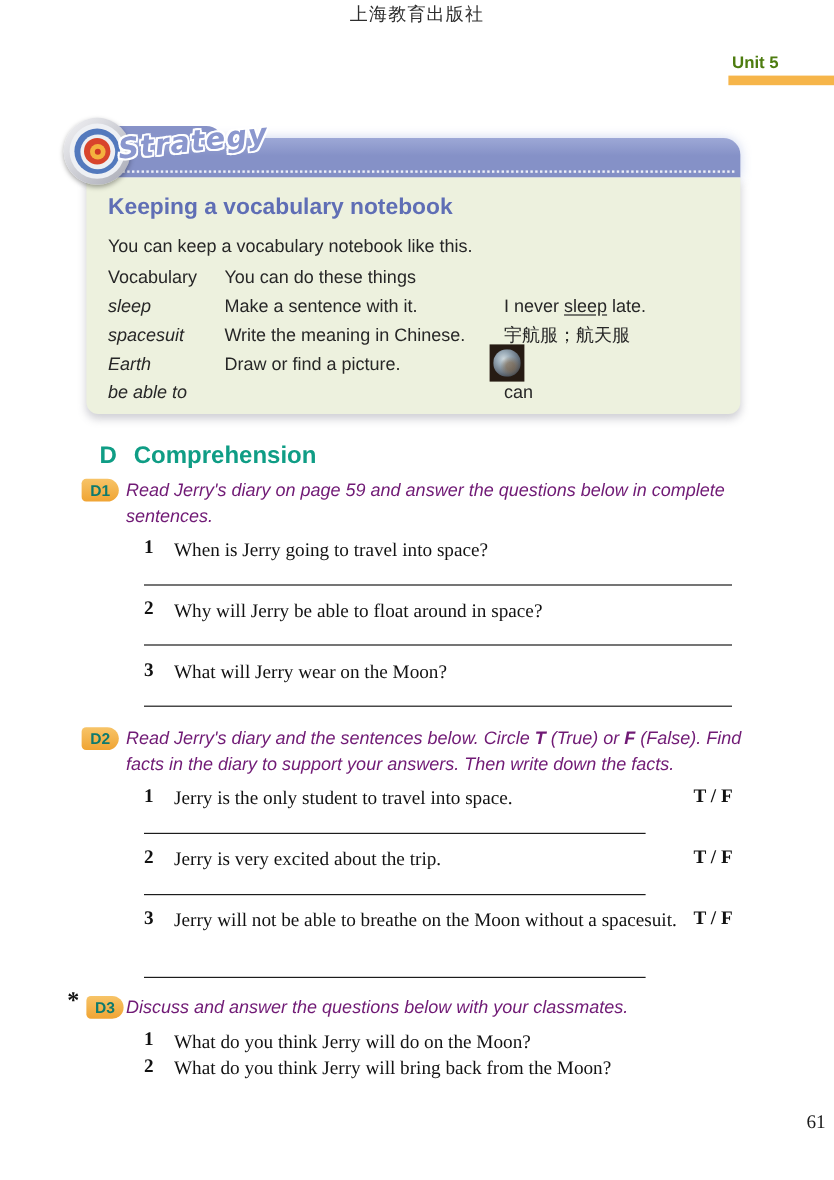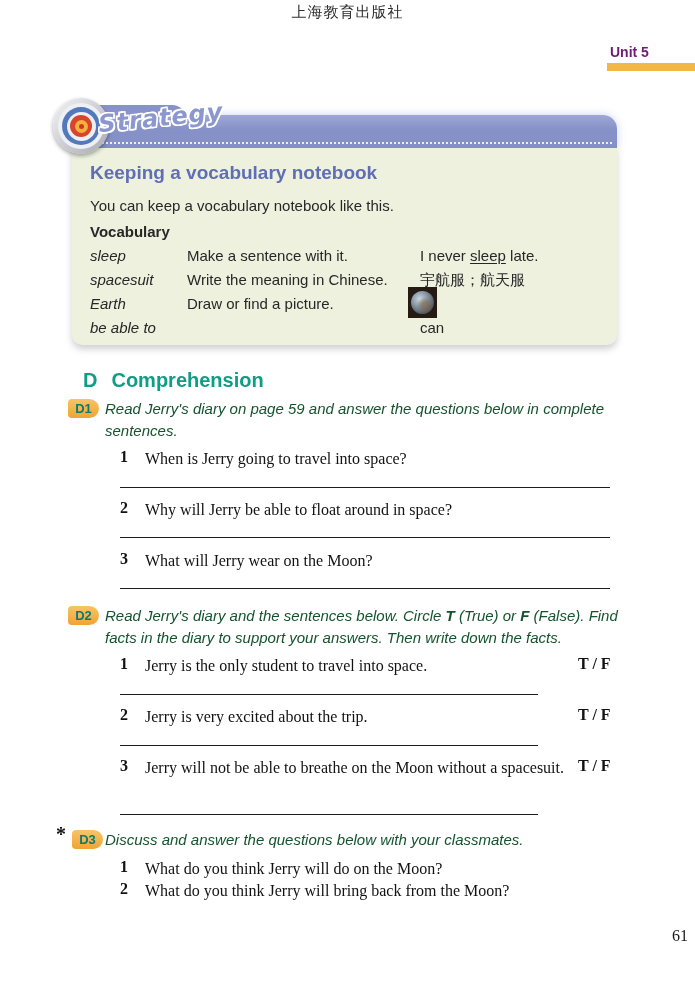--- a/index.html
+++ b/index.html
@@ -3,21 +3,21 @@
 <meta charset="utf-8">
 <style>
   html,body{margin:0;padding:0;background:#ffffff;}
   .page{position:relative;width:695px;height:983px;background:#ffffff;overflow:hidden;
         font-family:"Liberation Sans",sans-serif;color:#1f1f1f;}
   .abs{position:absolute;}
 
   
   .publisher{top:3px;left:0;width:100%;text-align:center;
              font:400 15px "Liberation Serif",serif;color:#2e2e2e;letter-spacing:1px;}
-  .unit-label{top:44px;left:610px;font:600 14px "Liberation Sans",sans-serif;color:#701a75;}
+  .unit-label{top:44px;left:610px;font:600 14px "Liberation Sans",sans-serif;color:#4d7c0f;}
   .unit-bar{top:63px;left:607px;width:88px;height:8px;background:#f6b54a;}
 
   
   .strategy-box{left:72px;top:115px;width:545px;height:230px;}
   .sb-tab{position:absolute;left:2px;top:-10px;width:112px;height:26px;
           background:#8893c8;border-radius:10px 14px 0 0;}
   .sb-bar{position:absolute;left:0;top:0;width:545px;height:33px;
           background:linear-gradient(180deg,#9da8d6 0%,#8591c7 45%);
           border-radius:6px 14px 0 0;box-shadow:0 0 9px rgba(140,160,215,.45);}
   .sb-bar::after{content:"";position:absolute;left:5px;right:5px;bottom:4px;
@@ -44,38 +44,38 @@
                     -1.5px 0 0 #fff,1.5px 0 0 #fff;}
 
   .sb-title{position:absolute;left:18px;top:47px;
         font:700 19px "Liberation Sans",sans-serif;color:#5f6eb5;}
   .sb-intro{position:absolute;left:18px;top:82px;font:400 15px "Liberation Sans",sans-serif;color:#272727;text-align:right;}
 
   .tbl-c1{left:18px;width:95px;}
   .tbl-c2{left:115px;width:220px;}
   .tbl-c3{left:336px;width:200px;margin-left:12px;}
   .tbl-cell{position:absolute;font:400 15px "Liberation Sans",sans-serif;color:#272727;line-height:20px;}
-  .tbl-head{font-weight:700;}
+  .tbl-head{font-weight:400;}
   .tbl-word{font-style:italic;}
   .u{text-decoration:underline;text-underline-offset:2px;}
 
   .earth-photo{position:absolute;left:336px;top:172px;width:29px;height:31px;background:#261b13;
         display:flex;align-items:center;justify-content:center;}
   .earth-globe{width:23px;height:23px;border-radius:50%;
         background:radial-gradient(circle at 62% 62%, rgba(125,95,62,.55) 0 16%, rgba(0,0,0,0) 42%),
                    radial-gradient(circle at 38% 35%, #cdd8dd 0%, #98a9b6 28%, #6c7884 55%, #3c4149 82%, #23262c 100%);}
 
   
   .sec-head{left:83px;top:369px;font:700 20px "Liberation Sans",sans-serif;color:#0f9d85;}
   .sec-head .sec-title{margin-left:14px;}
 
   .badge{width:31px;height:19px;border-radius:4px 10px 10px 4px;
         background:linear-gradient(180deg,#f7c468,#f0a433);
         color:#0d7a6e;font:700 13px/19px "Liberation Sans",sans-serif;text-align:center;}
-  .instr{font:italic 400 15px/22px "Liberation Sans",sans-serif;color:#14532d;}
+  .instr{font:italic 400 15px/22px "Liberation Sans",sans-serif;color:#701a75;}
   .instr b{font-weight:700;}
 
   .q-num{font:700 16px "Liberation Serif",serif;color:#121212;}
   .q-text{font:400 16px "Liberation Serif",serif;color:#121212;line-height:22px;}
   .tf{font:700 16px "Liberation Serif",serif;color:#121212;}
   .ans-line{border-top:1.6px solid #1c1c1c;height:0;}
 
   .d3-star{font:700 20px "Liberation Serif",serif;color:#121212;}
   .page-num{left:672px;top:927px;font:400 16px "Liberation Serif",serif;color:#1a1a1a;}
 </style>
@@ -105,20 +105,21 @@
           </div>
         </div>
       </div>
     </div>
     <div class="logo-text">Strategy</div>
 
     <div class="sb-title">Keeping a vocabulary notebook</div>
     <div class="sb-intro">You can keep a vocabulary notebook like this.</div>
 
     <div class="tbl-cell tbl-head tbl-c1" style="top:107px">Vocabulary</div>
+    <div class="tbl-cell tbl-head tbl-c2" style="top:107px">You can do these things</div>
 
     <div class="tbl-cell tbl-word tbl-c1" style="top:131px">sleep</div>
     <div class="tbl-cell tbl-c2" style="top:131px">Make a sentence with it.</div>
     <div class="tbl-cell tbl-c3" style="top:131px"><span>I never </span><span class="u">sleep</span><span> late.</span></div>
 
     <div class="tbl-cell tbl-word tbl-c1" style="top:155px">spacesuit</div>
     <div class="tbl-cell tbl-c2" style="top:155px">Write the meaning in Chinese.</div>
     <div class="tbl-cell tbl-c3" style="top:155px">宇航服；航天服</div>
 
     <div class="tbl-cell tbl-word tbl-c1" style="top:179px">Earth</div>

